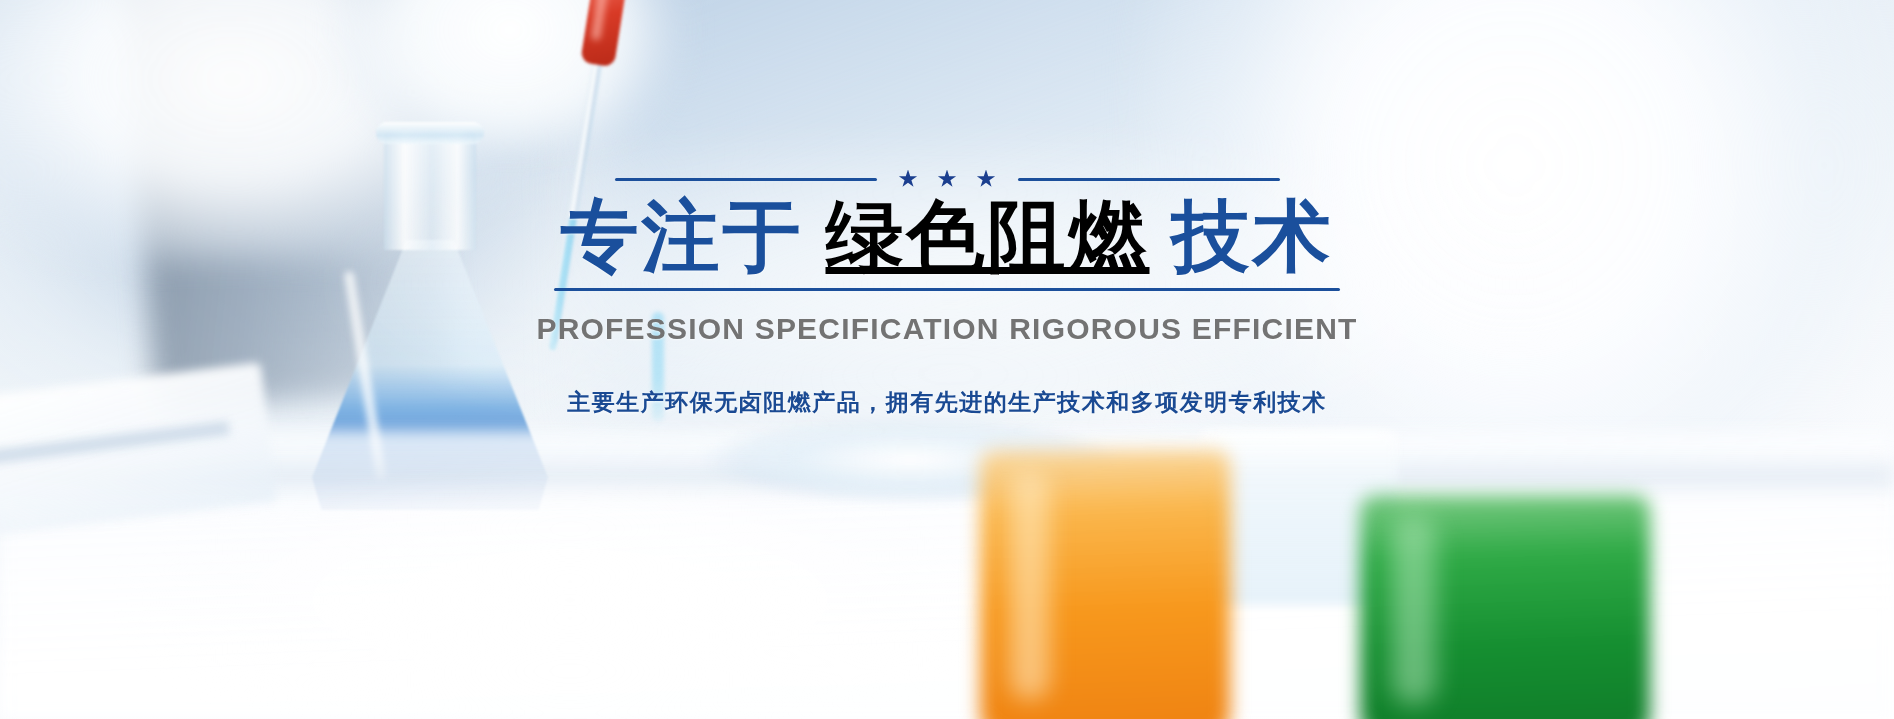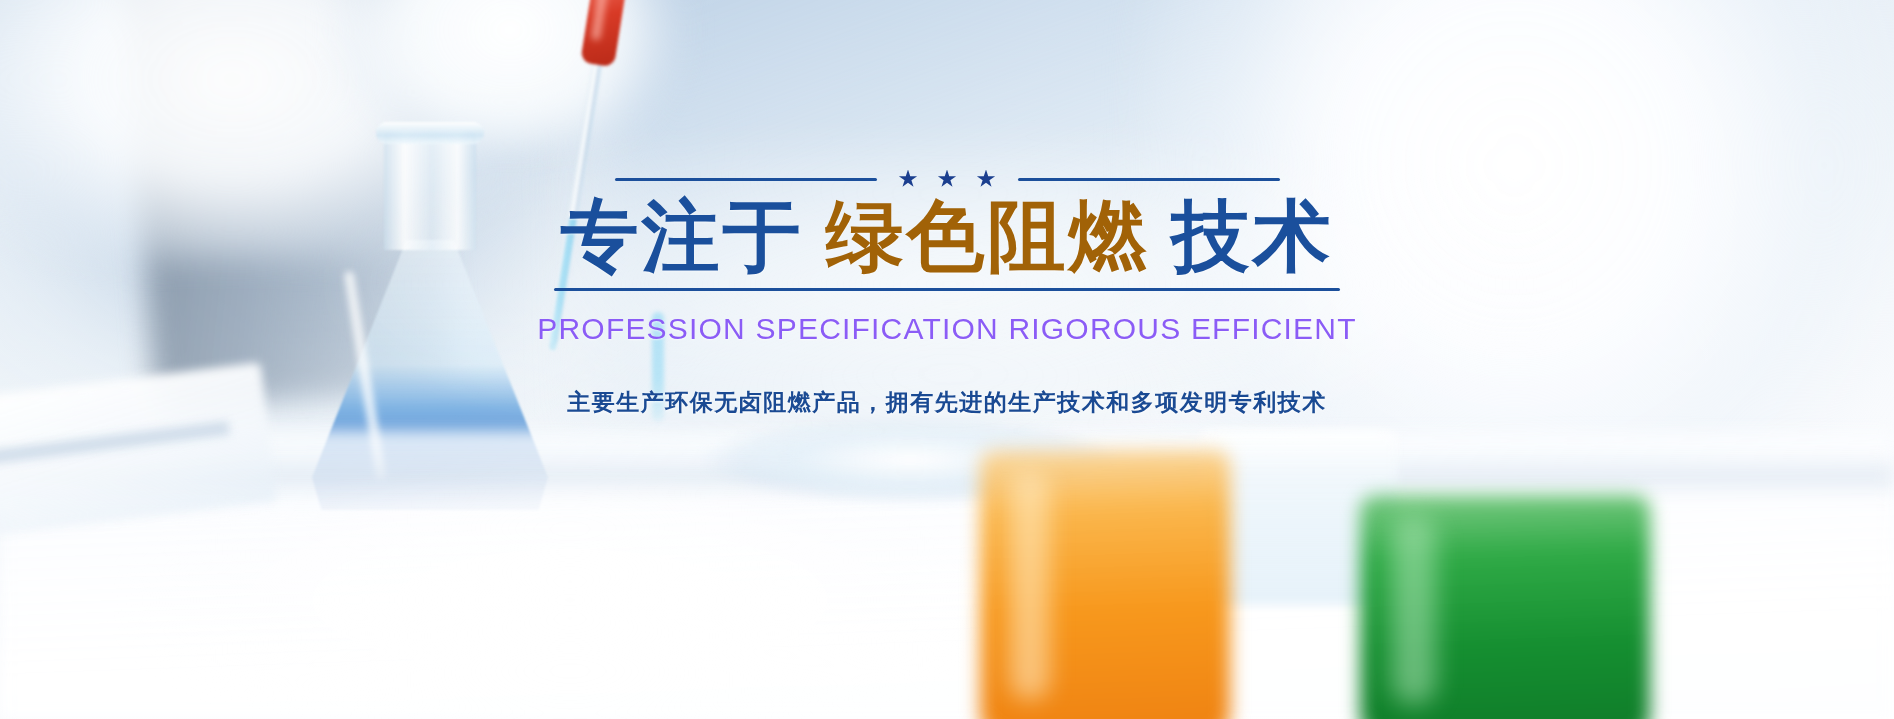--- a/index.html
+++ b/index.html
@@ -348,39 +348,39 @@
   .headline {
     margin-top: 6px;
     font-size: 78px;
     font-weight: 700;
     letter-spacing: 3px;
     line-height: 1.1;
     white-space: nowrap;
     text-shadow: 0 1px 2px rgba(255,255,255,0.55);
   }
   .headline .blue  { color: #1a4f9c; margin-top: 41px; }
-  .headline .green { color: #a16207; }
+  .headline .green { color: #000000; text-decoration: underline; }
   .headline .gap   { display: inline-block; width: 22px; }
 
   
   .rule-under {
     width: 786px;
     height: 3px;
     background: #1b4f9b;
     border-radius: 2px;
     margin-top: 8px;
   }
 
   
   .eng {
     margin-top: 21px;
     font-size: 30px;
-    font-weight: 400;
+    font-weight: 700;
     letter-spacing: 1.2px;
-    color: #8b5cf6;
+    color: #737373;
     white-space: nowrap;
     text-shadow: 0 1px 2px rgba(255,255,255,0.6);
   }
 
   
   .tagline {
     margin-top: 41px;
     font-size: 23px;
     font-weight: 700;
     letter-spacing: 1.5px;

